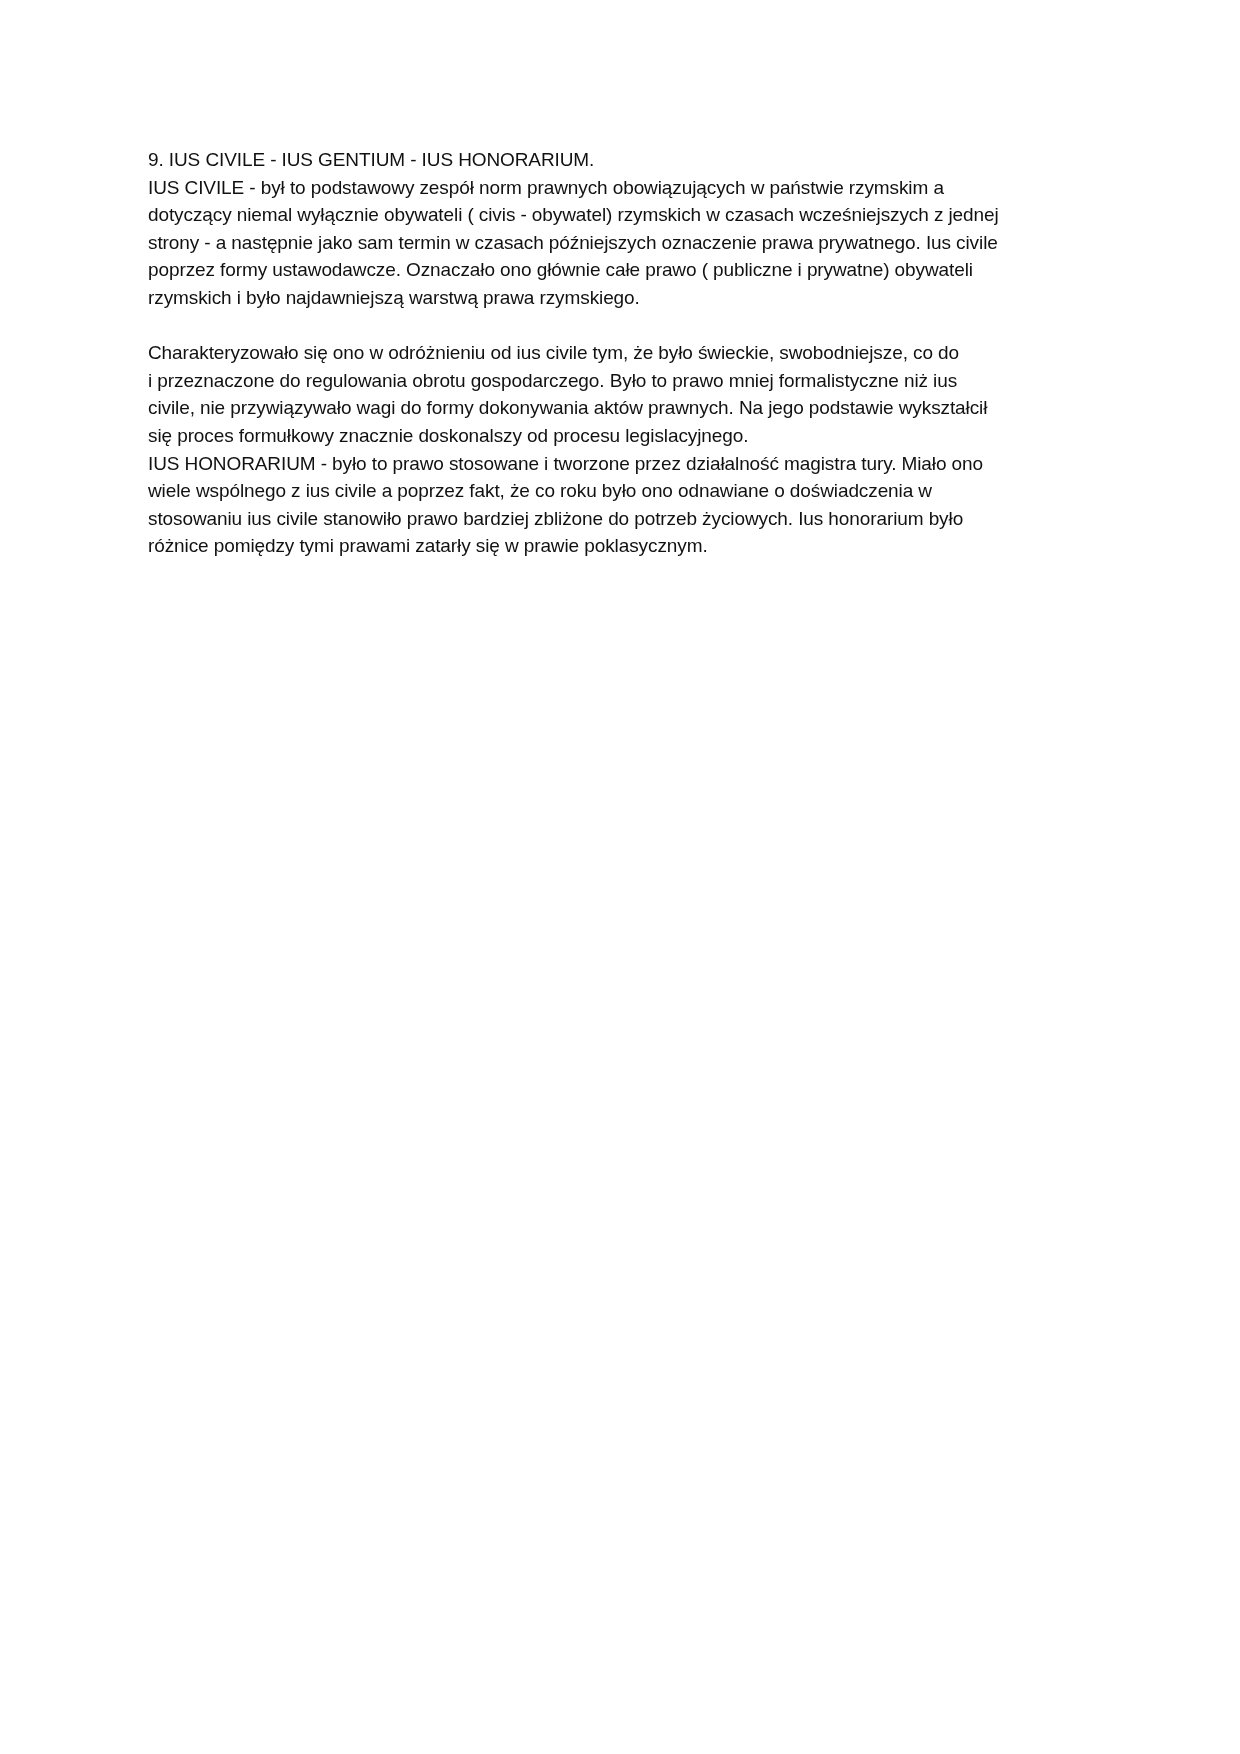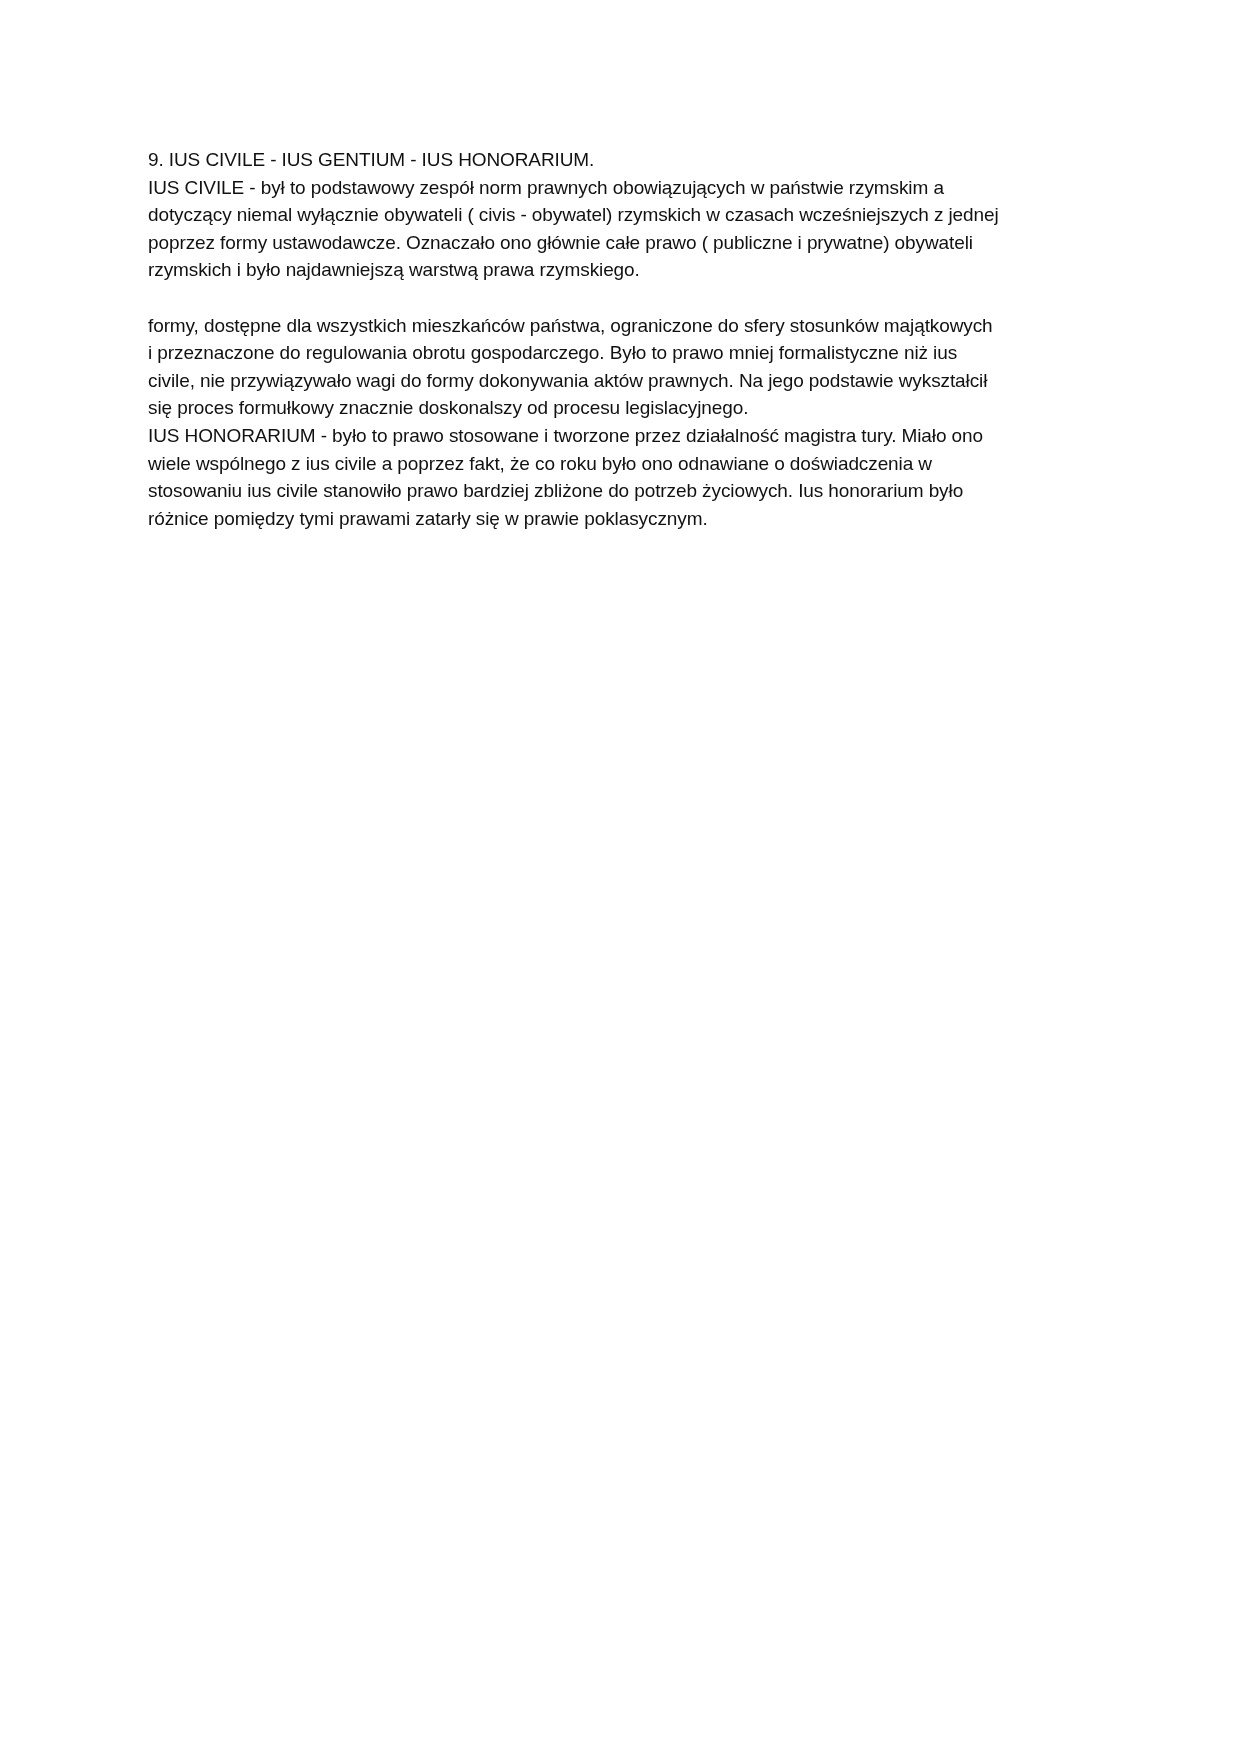--- a/index.html
+++ b/index.html
@@ -45,28 +45,29 @@
 </head>
 <body>
 
 <div class="page">
   <div class="content">
     <span class="line">9. IUS CIVILE - IUS GENTIUM - IUS HONORARIUM.</span>
 
     <div>
       <span class="line">IUS CIVILE - był to podstawowy zespół norm prawnych obowiązujących w państwie rzymskim a</span>
       <span class="line">dotyczący niemal wyłącznie obywateli ( civis - obywatel) rzymskich w czasach wcześniejszych z jednej</span>
+      <span class="line">strony - a następnie jako sam termin w czasach późniejszych oznaczenie prawa prywatnego. Ius civile</span>
       <span class="line">poprzez formy ustawodawcze. Oznaczało ono głównie całe prawo ( publiczne i prywatne) obywateli</span>
       <span class="line">rzymskich i było najdawniejszą warstwą prawa rzymskiego.</span>
     </div>
 
     <span class="gap"></span>
 
     <div>
-      <span class="line">formy, dostępne dla wszystkich mieszkańców państwa, ograniczone do sfery stosunków majątkowych</span>
+      <span class="line">Charakteryzowało się ono w odróżnieniu od ius civile tym, że było świeckie, swobodniejsze, co do</span>
       <span class="line">i przeznaczone do regulowania obrotu gospodarczego. Było to prawo mniej formalistyczne niż ius</span>
       <span class="line">civile, nie przywiązywało wagi do formy dokonywania aktów prawnych. Na jego podstawie wykształcił</span>
       <span class="line">się proces formułkowy znacznie doskonalszy od procesu legislacyjnego.</span>
     </div>
 
     <div>
       <span class="line">IUS HONORARIUM - było to prawo stosowane i tworzone przez działalność magistra tury. Miało ono</span>
       <span class="line">wiele wspólnego z ius civile a poprzez fakt, że co roku było ono odnawiane o doświadczenia w</span>
       <span class="line">stosowaniu ius civile stanowiło prawo bardziej zbliżone do potrzeb życiowych. Ius honorarium było</span>
       <span class="line">różnice pomiędzy tymi prawami zatarły się w prawie poklasycznym.</span>

